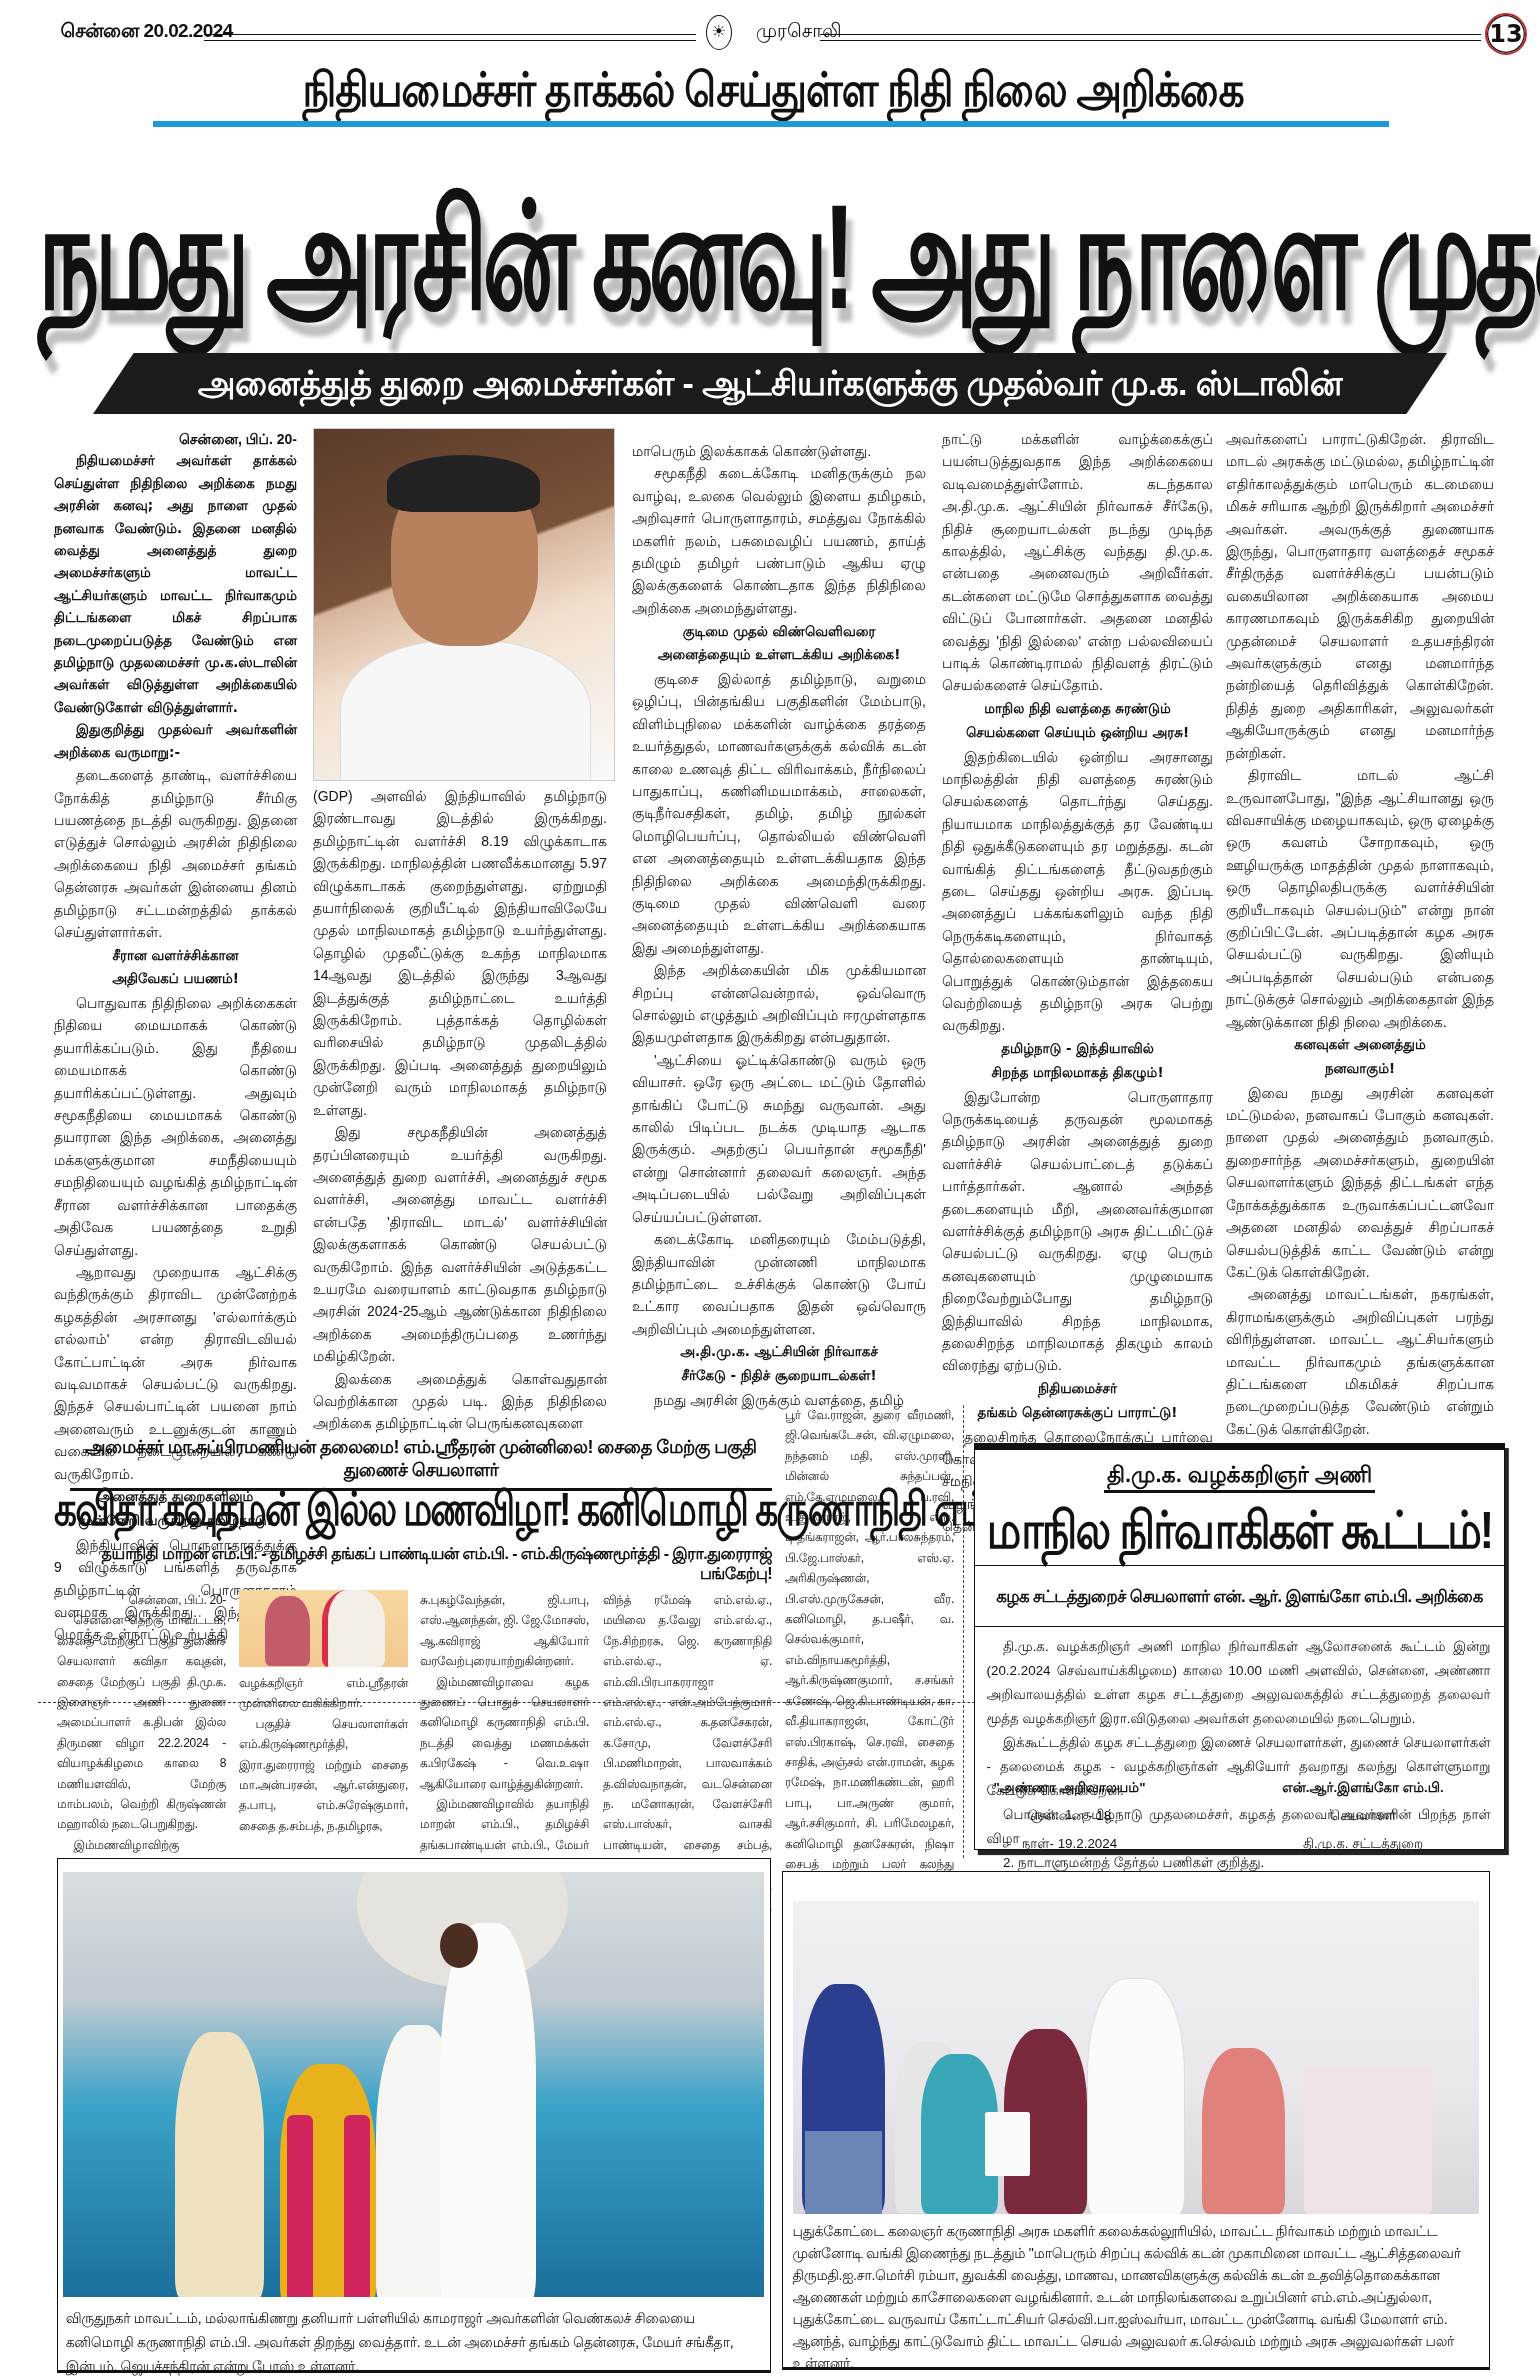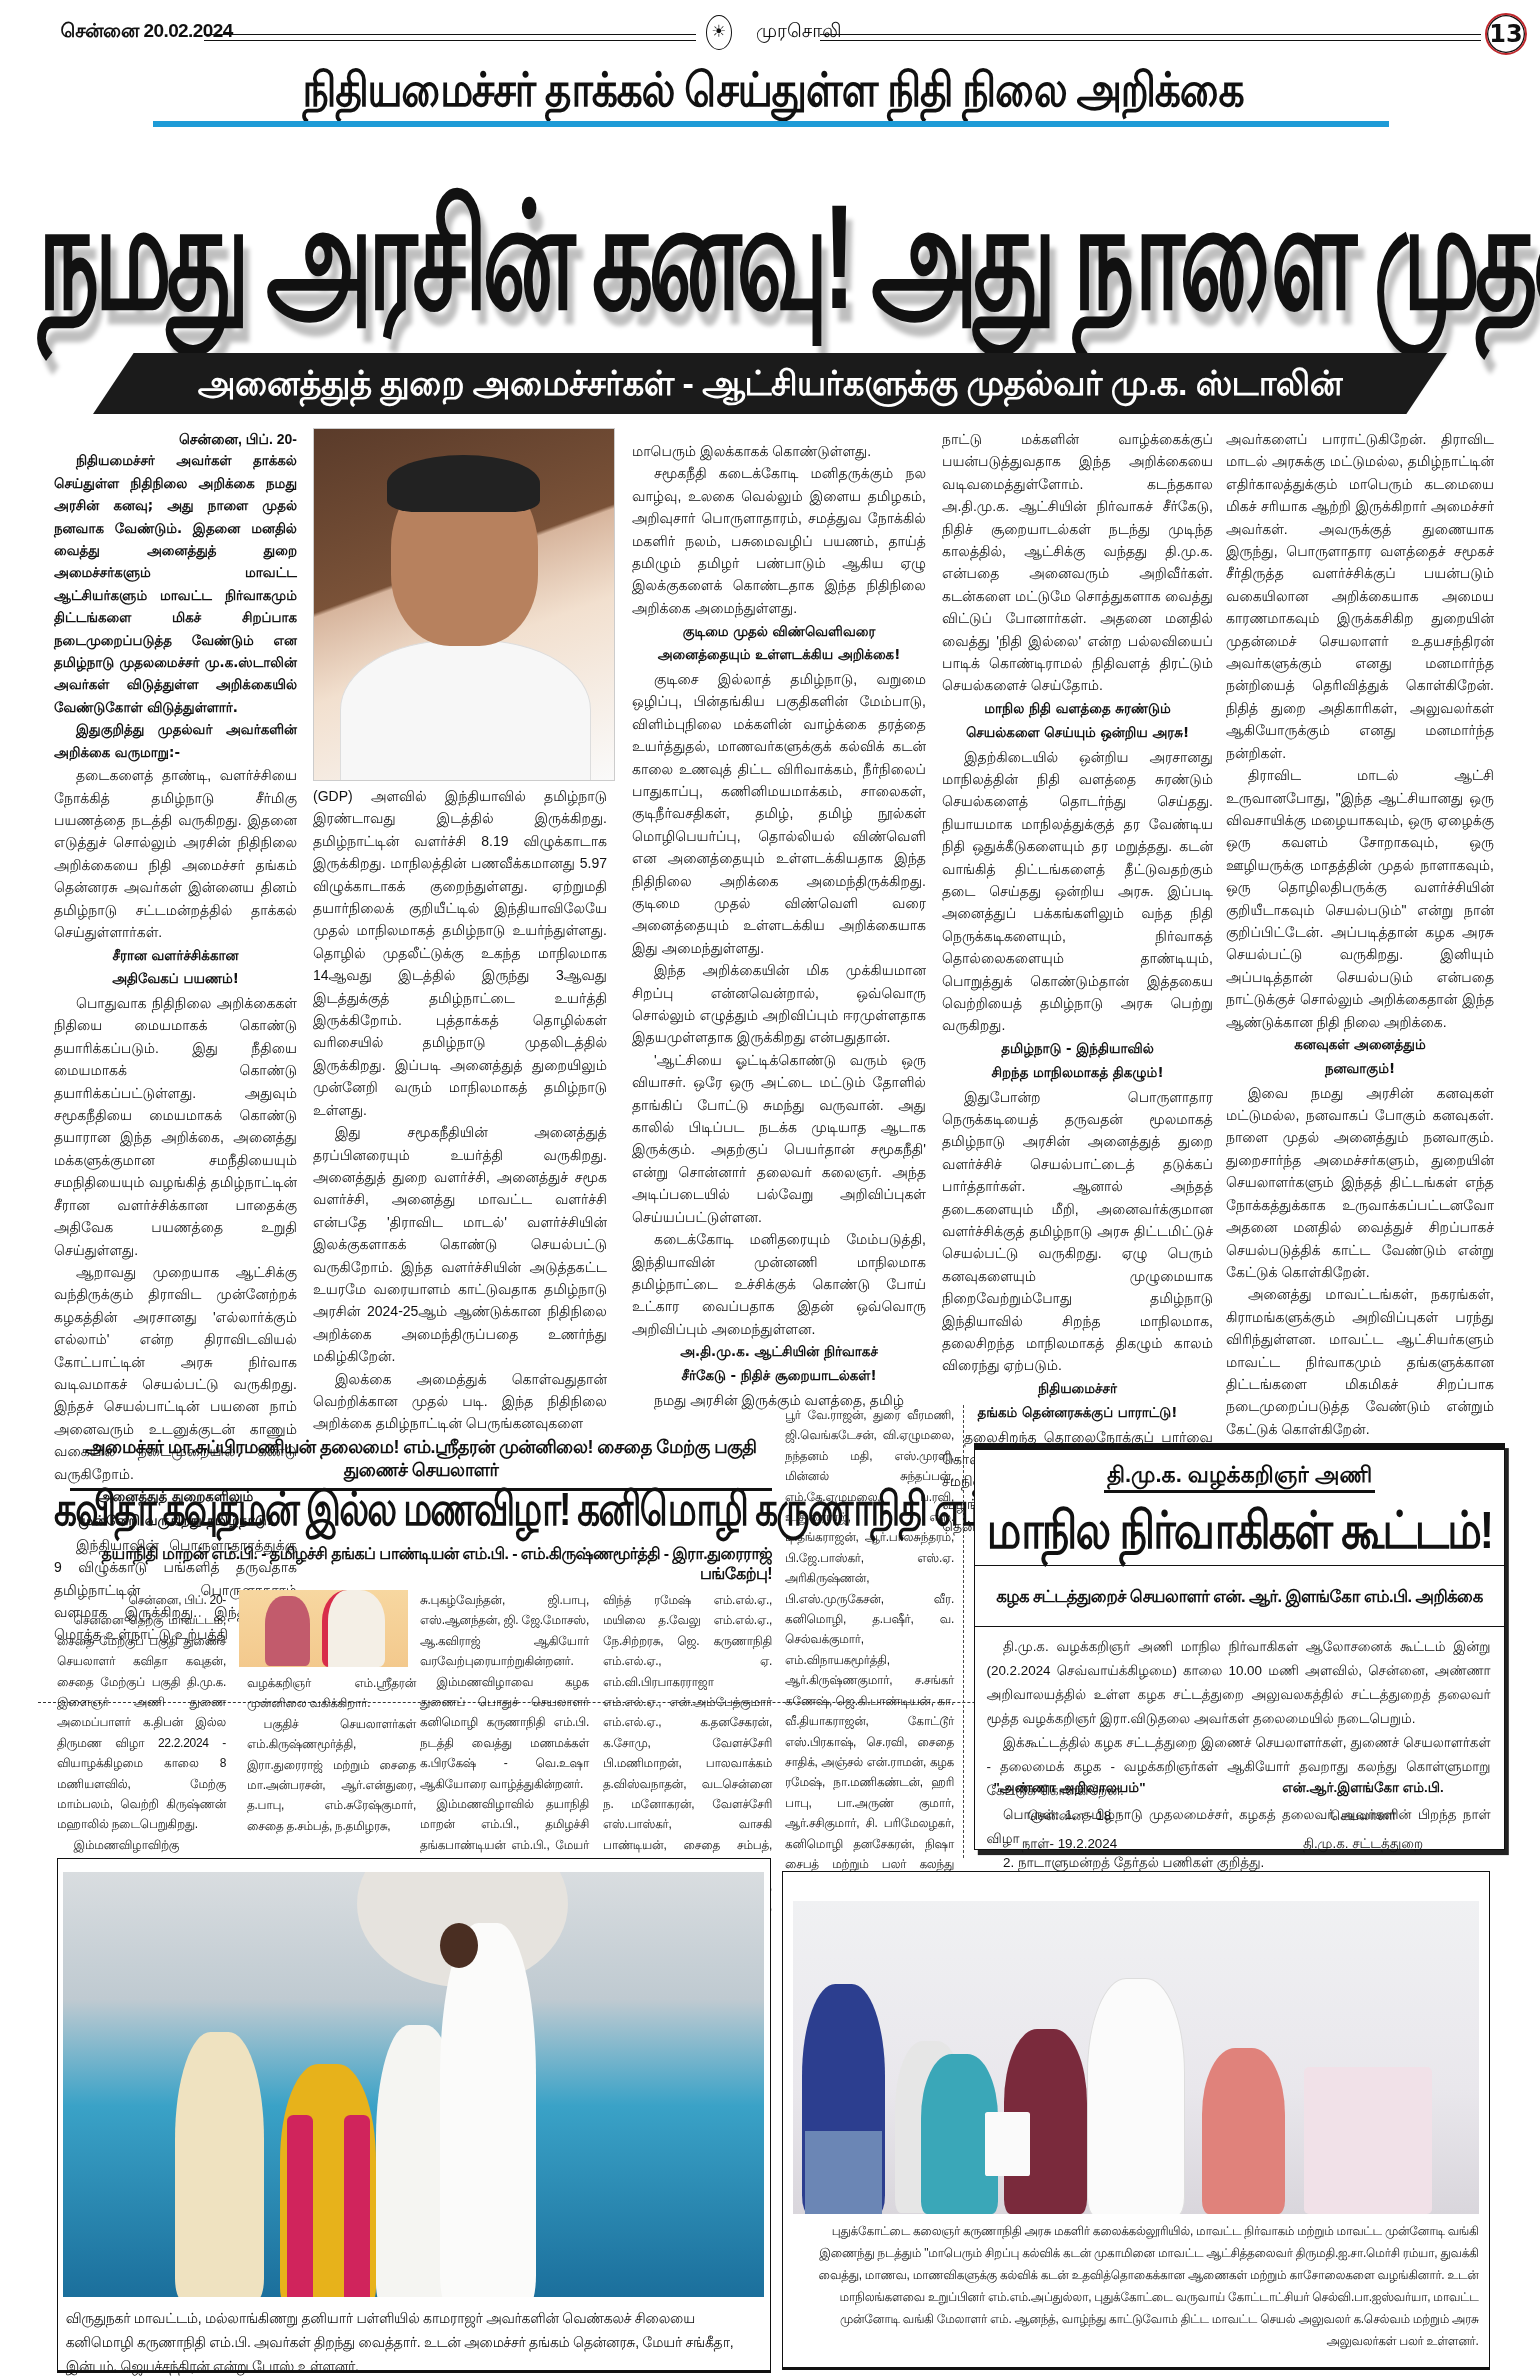--- a/index.html
+++ b/index.html
@@ -32,21 +32,21 @@
   .hair{position:absolute;left:73px;top:25.5px;width:153px;height:57px;border-radius:50% 50% 20% 20%;background:#222;}
   .shirt{position:absolute;left:25.5px;top:211px;width:249px;height:153px;border-radius:45% 45% 0 0;background:#f7f7f7;border:0.6px solid #ddd;}
   #dash-rule{left:38px;top:1702px;width:1462px;border-top:1.9px dashed #333;}
   
   #bl-kicker{left:70px;top:1437px;width:702px;text-align:center;font-size:18px;font-weight:bold;font-family:"Liberation Sans",sans-serif;letter-spacing:-0.6px;border-bottom:3.2px solid #111;padding-bottom:5.1px;}
   #bl-headline{left:54px;top:1482px;width:722px;text-align:center;font-size:36px;font-weight:900;font-family:"Liberation Sans",sans-serif;letter-spacing:-1.9px;transform:scaleY(1.3);transform-origin:top;white-space:nowrap;}
   #bl-sub{left:70px;top:1545px;width:702px;text-align:right;font-size:16px;font-weight:bold;font-family:"Liberation Sans",sans-serif;letter-spacing:-0.6px;}
   .bcol{position:absolute;font-family:"Liberation Sans",sans-serif;font-size:12px;line-height:20.4px;text-align:justify;letter-spacing:-0.3px;}
   .bcol p{margin:0;text-indent:16.6px;}
   #b1{left:57px;top:1590px;width:169px;}
-  #b2{left:247px;top:1673px;width:169px;}
+  #b2{left:239px;top:1673px;width:169px;}
   #b3{left:420px;top:1590px;width:169px;}
   #b4{left:603px;top:1590px;width:169px;}
   #b5{left:785px;top:1405px;width:169px;}
   #couple-photo{left:239px;top:1590px;width:169px;height:77px;background:linear-gradient(180deg,#f7d7a0,#f3c98d);overflow:hidden;}
   #couple-photo .p1{position:absolute;left:25.5px;top:6.4px;width:45px;height:70px;border-radius:40% 40% 10% 10%;background:#c25b6c;}
   #couple-photo .p2{position:absolute;left:83px;top:0;width:57px;height:77px;border-radius:40% 40% 10% 10%;background:#f4efe6;border-left:6.4px solid #d82c4a;}
   #vdivider{left:963px;top:1405px;height:453px;border-left:1.9px dashed #444;}
   
   #rbox{left:974px;top:1443px;width:529px;height:399px;border:1.9px solid #111;border-top:7.7px solid #111;box-shadow:3.8px 5.1px 0 #222;background:#fff;}
   #rbox-kicker{position:absolute;left:0;top:11.5px;width:100%;text-align:center;font-size:22px;font-weight:bold;font-family:"Liberation Sans",sans-serif;}
@@ -62,21 +62,21 @@
   .sig-r{position:absolute;left:255px;width:243px;text-align:center;line-height:24px;}
   
   .pframe{position:absolute;border:1.3px solid #111;border-bottom:3.8px solid #111;background:#fff;}
   #pf1{left:57px;top:1858px;width:712px;height:511px;}
   #pf2{left:782px;top:1871px;width:706px;height:495px;}
   .photo{position:absolute;overflow:hidden;}
   #ph1{left:5.1px;top:12.8px;width:701px;height:425px;background:linear-gradient(180deg,#d9dde0 0%,#bfcad1 30%,#3aa2c7 55%,#1b6f9c 100%);}
   #ph2{left:9.6px;top:29px;width:686px;height:313px;background:linear-gradient(180deg,#f0f1f3 0%,#e9e7ec 60%,#d9d6dc 100%);}
   .pcap{position:absolute;font-family:"Liberation Sans",sans-serif;font-size:14px;line-height:24px;letter-spacing:-0.3px;}
   #cap1{left:7.7px;top:447px;width:696px;}
-  #cap2{left:9.6px;top:348px;width:686px;font-size:12px;line-height:22px;text-align:right;}
+  #cap2{left:9.6px;top:348px;width:686px;font-size:14px;line-height:22px;}
   .fig{position:absolute;border-radius:40% 40% 8% 8%;}
 </style>
 </head>
 <body>
 
 <div id="masthead" class="abs">
   <span class="mh-date">சென்னை 20.02.2024</span>
   <div class="mh-line" style="left:169px;width:492px;"></div>
   <span class="mh-logo">☀</span>
   <span class="mh-name">முரசொலி</span>

